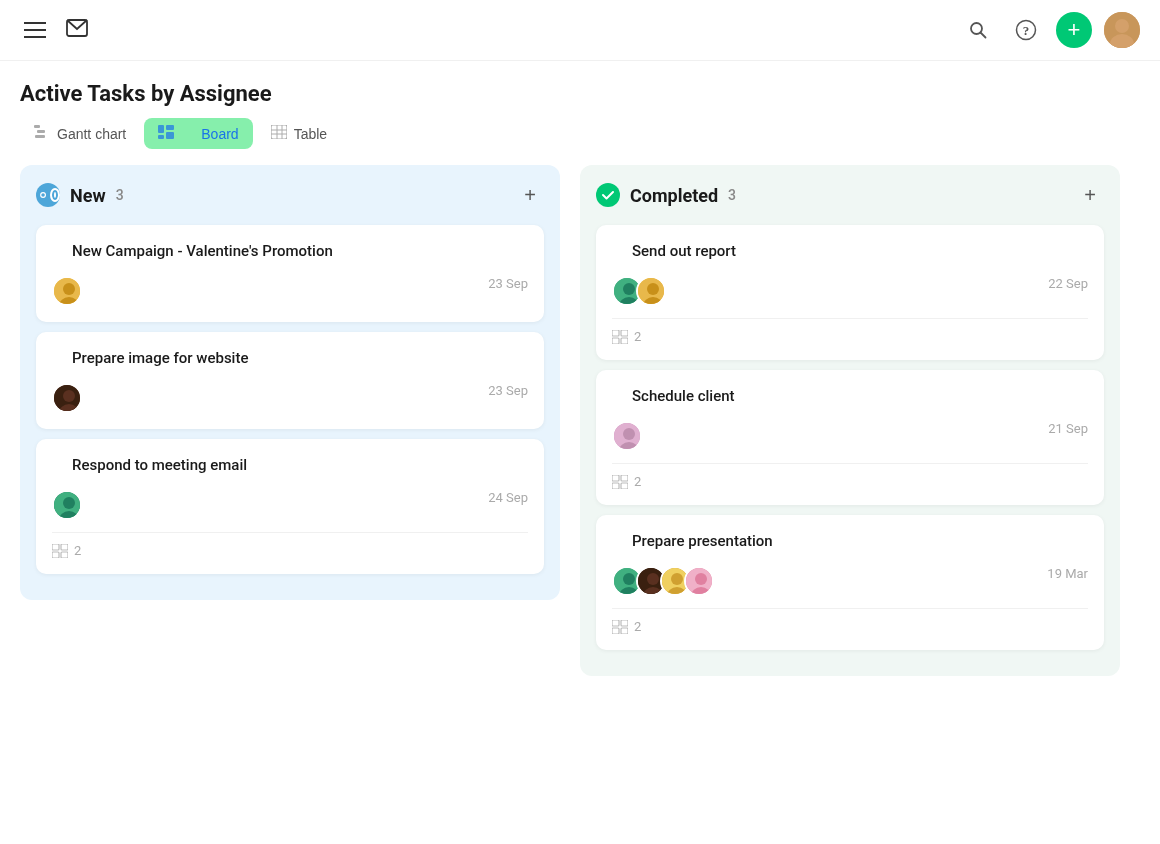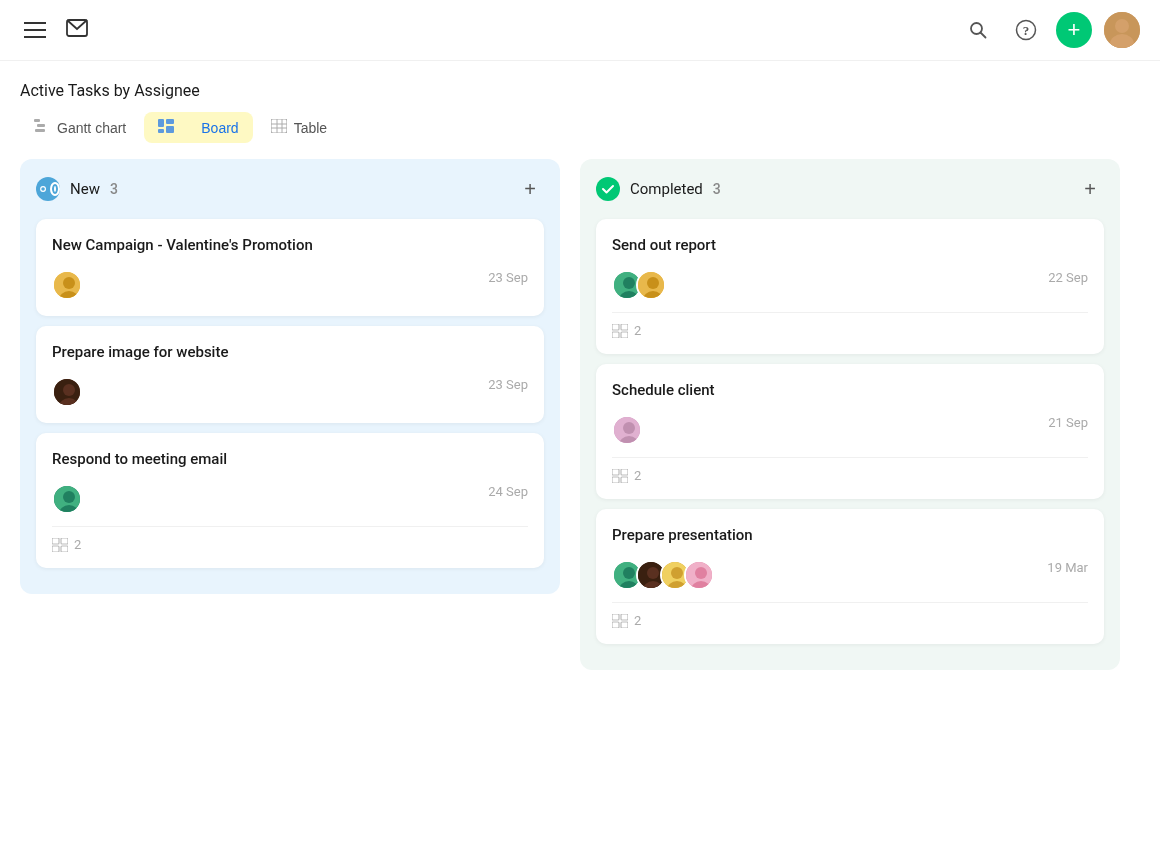--- a/index.html
+++ b/index.html
@@ -79,22 +79,22 @@
       height: 36px;
       border-radius: 50%;
       overflow: hidden;
       cursor: pointer;
       background: #d4a574;
     }
     .avatar-header svg { width: 100%; height: 100%; }
 
     
     .page-title {
-      font-size: 16px;
-      font-weight: 400;
+      font-size: 22px;
+      font-weight: 700;
       color: #1a1a1a;
       padding: 20px 20px 12px;
     }
 
     
     .view-tabs {
       display: flex;
       align-items: center;
       gap: 4px;
       padding: 0 20px 16px;
@@ -107,21 +107,21 @@
       border-radius: 8px;
       cursor: pointer;
       font-size: 14px;
       color: #555;
       border: none;
       background: none;
       font-weight: 500;
       text-align: right;
     }
     .tab.active {
-      background: #fef9c3;
+      background: #86efac;
       color: #1a73e8;
       gap: 27px;
     }
     .tab-icon {
       font-size: 14px;
       opacity: 0.7;
     }
 
     
     .board-container {
@@ -178,22 +178,22 @@
       height: 24px;
       border-radius: 50%;
       background: #00c875;
       display: flex;
       align-items: center;
       justify-content: center;
       color: white;
       font-size: 13px;
     }
     .column-title {
-      font-size: 15px;
-      font-weight: 400;
+      font-size: 18px;
+      font-weight: 700;
       color: #1a1a1a;
     }
     .column-count {
       font-size: 14px;
       color: #888;
       font-weight: 500;
     }
     .column-add-btn {
       width: 28px;
       height: 28px;
@@ -215,20 +215,21 @@
       padding: 16px;
       margin-bottom: 10px;
       box-shadow: 0 1px 4px rgba(0,0,0,0.06);
     }
     .card-title {
       font-size: 15px;
       font-weight: 500;
       color: #1a1a1a;
       margin-bottom: 14px;
       line-height: 1.4;
+      margin-left: 20px;
     }
     .card-footer {
       display: flex;
       align-items: flex-start;
       justify-content: space-between;
     }
     .card-date {
       font-size: 13px;
       color: #aaa;
     }

